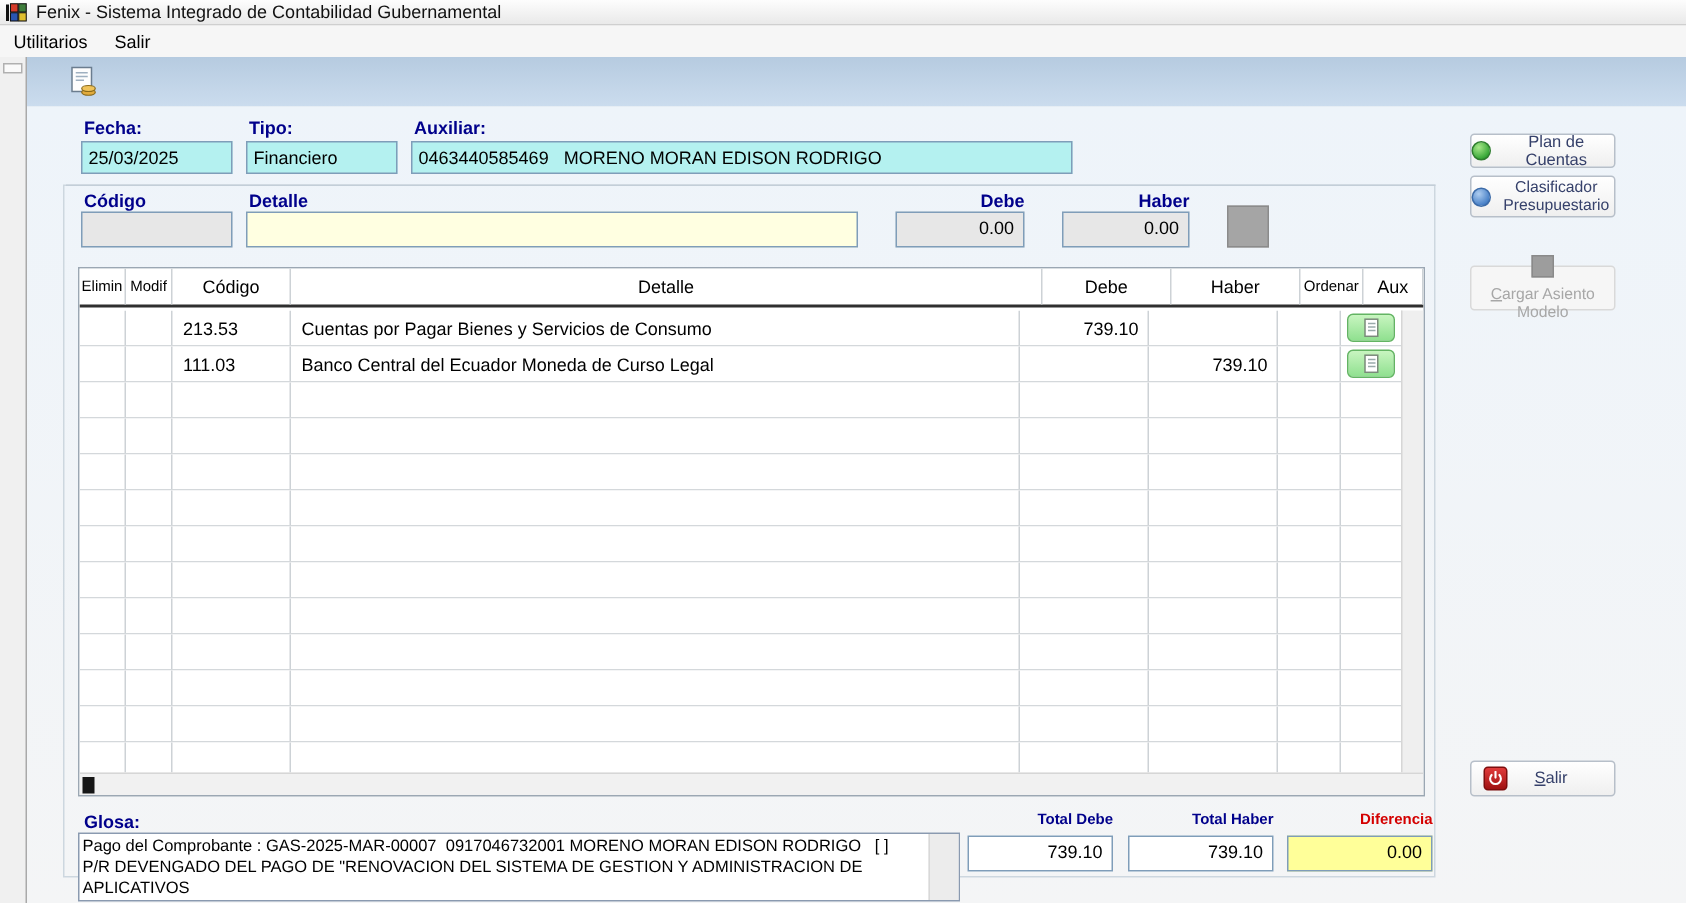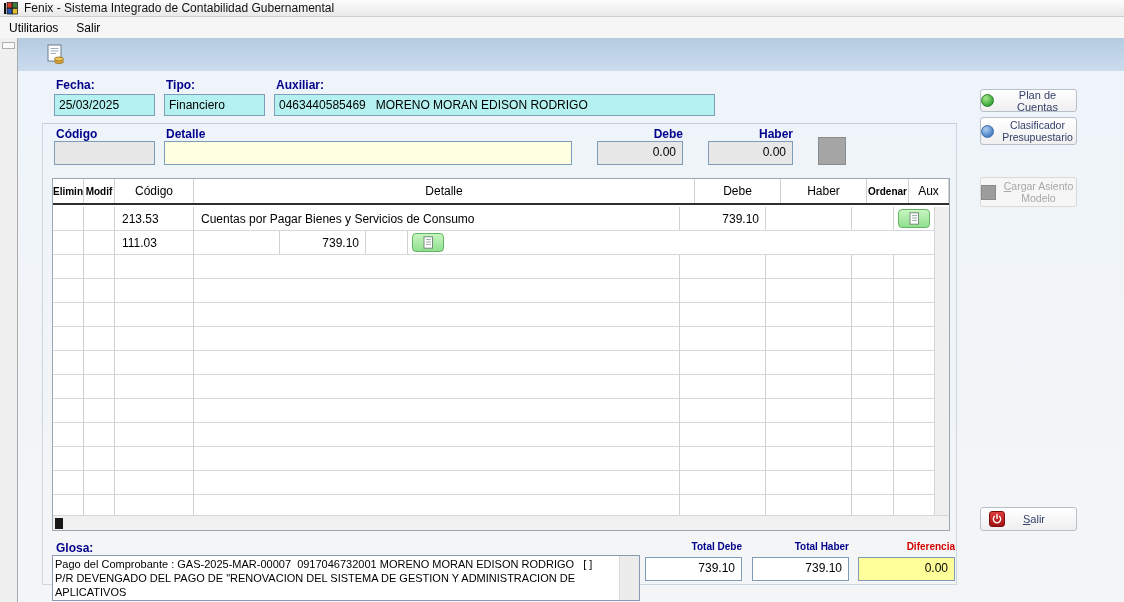--- a/index.html
+++ b/index.html
@@ -49,21 +49,21 @@
 
   
   #grid { position:absolute; left:34px; top:107px; width:898px; height:353px;
     background:#fff; border:1px solid #9ba7b3; overflow:hidden; }
   #grid-header { display:flex; height:26px; background:#fff; border-bottom:2px solid #2f2f2f; }
   #grid-body { position:absolute; left:0; top:28px; right:15px; bottom:15px; overflow:hidden; }
   .grow { display:flex; height:24px; border-bottom:1px solid #d4d8db; background:#fff; }
   .gcell { border-right:1px solid #cdd2d6; height:100%; display:flex; align-items:center;
     overflow:hidden; white-space:nowrap; }
   #grid-header .gcell { border-right:1px solid #cdd2d6; justify-content:center; font-size:12px; }
-  #grid-header .gcell.small { font-size:10px;font-weight:bold; }
+  #grid-header .gcell.small { font-size:10px; }
   .c-elimin { width:31px; } .c-modif { width:31px; } .c-codigo { width:79px; }
   .c-detalle { flex:1; } .c-debe { width:86px; } .c-haber { width:86px; }
   .c-ordenar { width:42px; } .c-aux { width:40px; border-right:none; }
   .gcell.txt-l { padding-left:7px; justify-content:flex-start; }
   .gcell.txt-r { padding-right:6px; justify-content:flex-end; }
   .gcell.center { justify-content:center; }
   .aux-btn { width:32px; height:19px; border:1px solid #63b463; border-radius:4px;
     background:linear-gradient(#c8f5c0,#8fe08f); display:flex; align-items:center; justify-content:center; }
   #grid-vscroll { position:absolute; right:0; top:28px; bottom:15px; width:15px;
     background:#efefef; border-left:1px solid #d6d6d6; }
@@ -191,20 +191,21 @@
                 <line x1="3" y1="6" x2="8" y2="6" stroke="#9aa" stroke-width="1"></line>
                 <line x1="3" y1="8.4" x2="8" y2="8.4" stroke="#9aa" stroke-width="1"></line>
               </svg>
             </div>
           </div>
         </div>
         <div class="grow">
           <div class="gcell c-elimin center"></div>
           <div class="gcell c-modif center"></div>
           <div class="gcell c-codigo txt-l">111.03</div>
+          <div class="gcell c-detalle txt-l">Banco Central del Ecuador Moneda de Curso Legal</div>
           <div class="gcell c-debe txt-r"></div>
           <div class="gcell c-haber txt-r">739.10</div>
           <div class="gcell c-ordenar center"></div>
           <div class="gcell c-aux center">
             <div class="aux-btn">
               <svg width="11" height="13" viewBox="0 0 11 13">
                 <rect x="1" y="0.8" width="8.5" height="11.4" fill="#fff" stroke="#7a8a7a" stroke-width="1"></rect>
                 <line x1="3" y1="3.6" x2="8" y2="3.6" stroke="#9aa" stroke-width="1"></line>
                 <line x1="3" y1="6" x2="8" y2="6" stroke="#9aa" stroke-width="1"></line>
                 <line x1="3" y1="8.4" x2="8" y2="8.4" stroke="#9aa" stroke-width="1"></line>
@@ -330,21 +331,21 @@
   </div>
 
   <div class="side-btn" style="top:18px; height:23px;">
     <span class="sphere green"></span>
     <span>Plan de Cuentas</span>
   </div>
   <div class="side-btn" style="top:46px; height:28px; line-height:12px;">
     <span class="sphere blue"></span>
     <span style="font-size:10.5px;">Clasificador Presupuestario</span>
   </div>
-  <div class="side-btn disabled" style="top:106px; height:30px; line-height:12px;">
+  <div class="side-btn disabled" style="top:106px; height:30px; line-height:12px;flex-direction:column;">
     <span class="gray-square"></span>
     <span class="fl-underline" style="font-size:10.5px;">Cargar Asiento Modelo</span>
   </div>
   <div class="side-btn" style="top:436px; height:24px; justify-content:flex-start; padding-left:8px; gap:18px;">
     <span class="power-badge">
       <svg width="10" height="10" viewBox="0 0 10 10">
         <path d="M2.4 2.6 a3.6 3.6 0 1 0 5.2 0" fill="none" stroke="#fff" stroke-width="1.4" stroke-linecap="round"></path>
         <line x1="5" y1="0.6" x2="5" y2="4.4" stroke="#fff" stroke-width="1.4" stroke-linecap="round"></line>
       </svg>
     </span>

